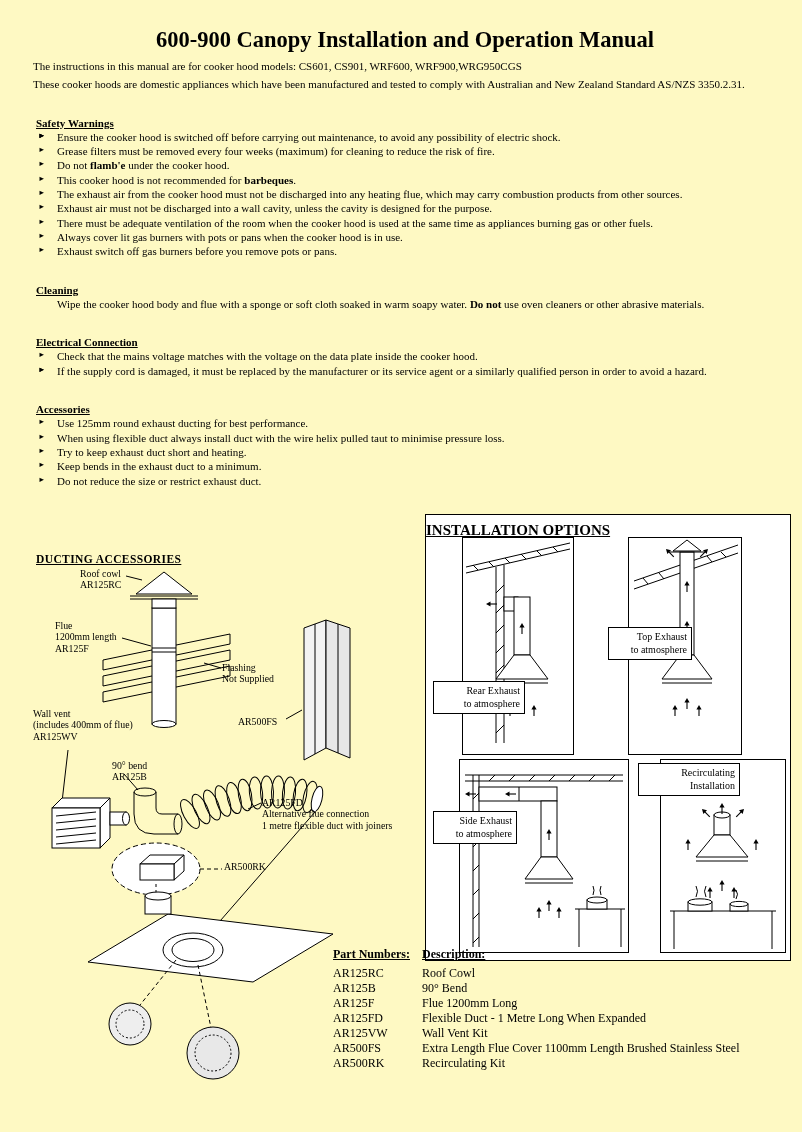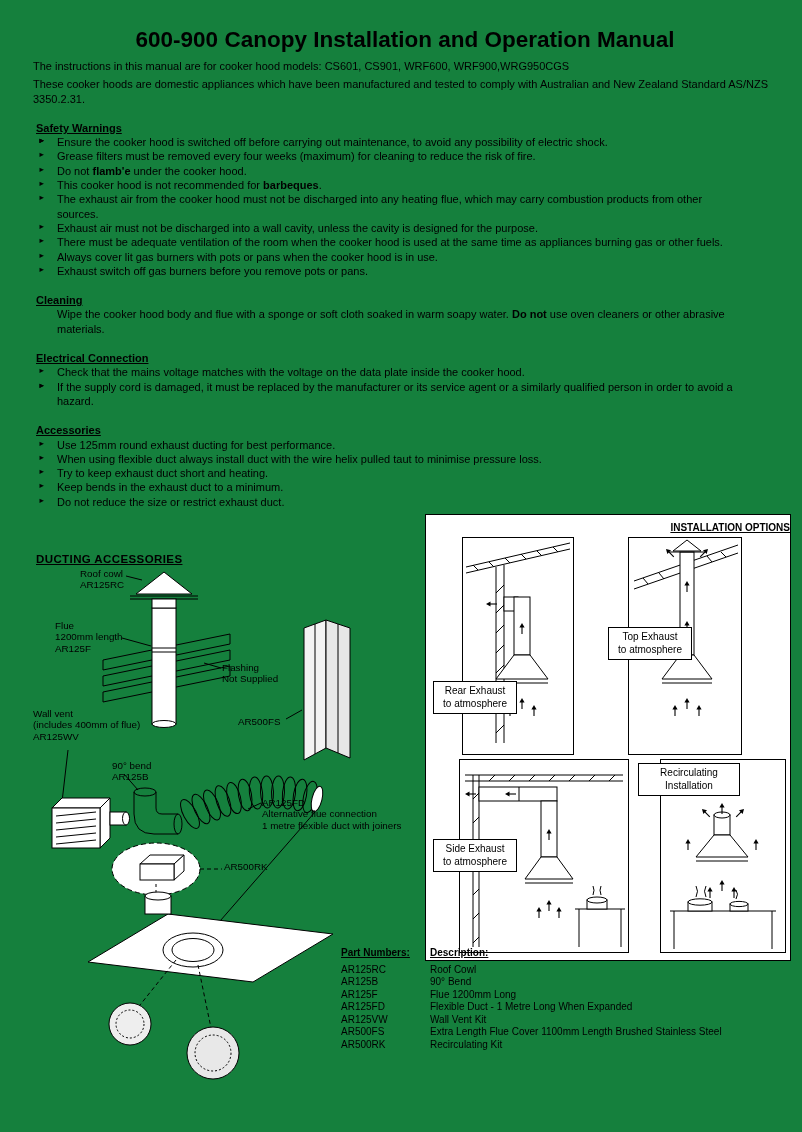--- a/index.html
+++ b/index.html
@@ -1,36 +1,36 @@
 <!DOCTYPE html>
 <html><head>
 <meta charset="utf-8">
 <style>
   *{margin:0;padding:0;box-sizing:border-box}
   html,body{background:#fff}
-  .page{position:relative;width:802px;height:1132px;background:#15803d;color:#000;
-        font-family:Liberation Sans, sans-serif;font-size:11px;line-height:1.3;overflow:hidden}
+  .page{position:relative;width:802px;height:1132px;background:#fef9c3;color:#000;
+        font-family:Liberation Serif, serif;font-size:11px;line-height:1.3;overflow:hidden}
   .content{position:absolute;left:33px;top:26px;width:744px}
   .title{font-size:22.5px;font-weight:bold;text-align:center;line-height:1.2;margin-bottom:6px}
   .intro{margin-bottom:4px}
-  .section{margin-top:15px}
+  .section{margin-top:24px}
   .sec-h{font-weight:bold;text-decoration:underline;margin-left:3px}
   ul.blist{list-style:none;width:700px}
   ul.blist li{position:relative;padding-left:24px}
   .blt{position:absolute;left:5px;top:1px;font-size:7.5px}
   .ind{padding-left:24px;width:700px}
   b{font-weight:bold}
   .abs{position:absolute}
   .duct-h{left:36px;top:552px;font-weight:bold;text-decoration:underline;letter-spacing:.4px;font-size:11.5px}
   .dlabel{position:absolute;font-size:9.8px;line-height:1.15;color:#000;white-space:nowrap}
   .inst-box{position:absolute;left:425px;top:514px;width:366px;height:447px;border:1.4px solid #000;background:#fff}
-  .inst-h{text-align:right;font-weight:bold;text-decoration:underline;margin-top:6px;font-size:10px}
+  .inst-h{text-align:left;font-weight:bold;text-decoration:underline;margin-top:6px;font-size:15px}
   .panel{position:absolute}
-  .opt-label{position:absolute;border:1px solid #000;background:#fff;font-size:10px;line-height:1.25;text-align:center;padding:3px 4px}
-  .parts{position:absolute;left:341px;top:947px;font-size:10px;line-height:1.25}
+  .opt-label{position:absolute;border:1px solid #000;background:#fff;font-size:10px;line-height:1.25;text-align:right;padding:3px 4px}
+  .parts{position:absolute;left:333px;top:947px;font-size:12px;line-height:1.25}
   .prow{display:grid;grid-template-columns:89px auto}
   .prow.hdr{margin-bottom:4px}
   .prow.hdr span{font-weight:bold;text-decoration:underline}
   svg{display:block}
 </style>
 </head>
 <body>
 
 <div class="page">
 
@@ -366,29 +366,29 @@
       <use href="#au" x="62" y="44"></use>
         <use href="#aur" x="84" y="50"></use>
         <use href="#aul" x="42" y="50"></use>
       <use href="#au" x="28" y="80"></use>
         <use href="#au" x="96" y="80"></use>
       <use href="#au" x="50" y="128"></use>
         <use href="#au" x="62" y="121"></use>
         <use href="#au" x="74" y="128"></use>
     </svg>
 
-    <div class="opt-label" style="left:7px;top:166px;width:84px">
+    <div class="opt-label" style="left:7px;top:166px;width:92px">
       <div>Rear Exhaust</div>
       <div>to atmosphere</div>
     </div>
     <div class="opt-label" style="left:182px;top:112px;width:84px">
       <div>Top Exhaust</div>
       <div>to atmosphere</div>
     </div>
-    <div class="opt-label" style="left:7px;top:324px;width:84px">
+    <div class="opt-label" style="left:7px;top:296px;width:84px">
       <div>Side Exhaust</div>
       <div>to atmosphere</div>
     </div>
     <div class="opt-label" style="left:212px;top:248px;width:102px">
       <div>Recirculating</div>
       <div>Installation</div>
     </div>
   </div>
 
   <div class="parts">

